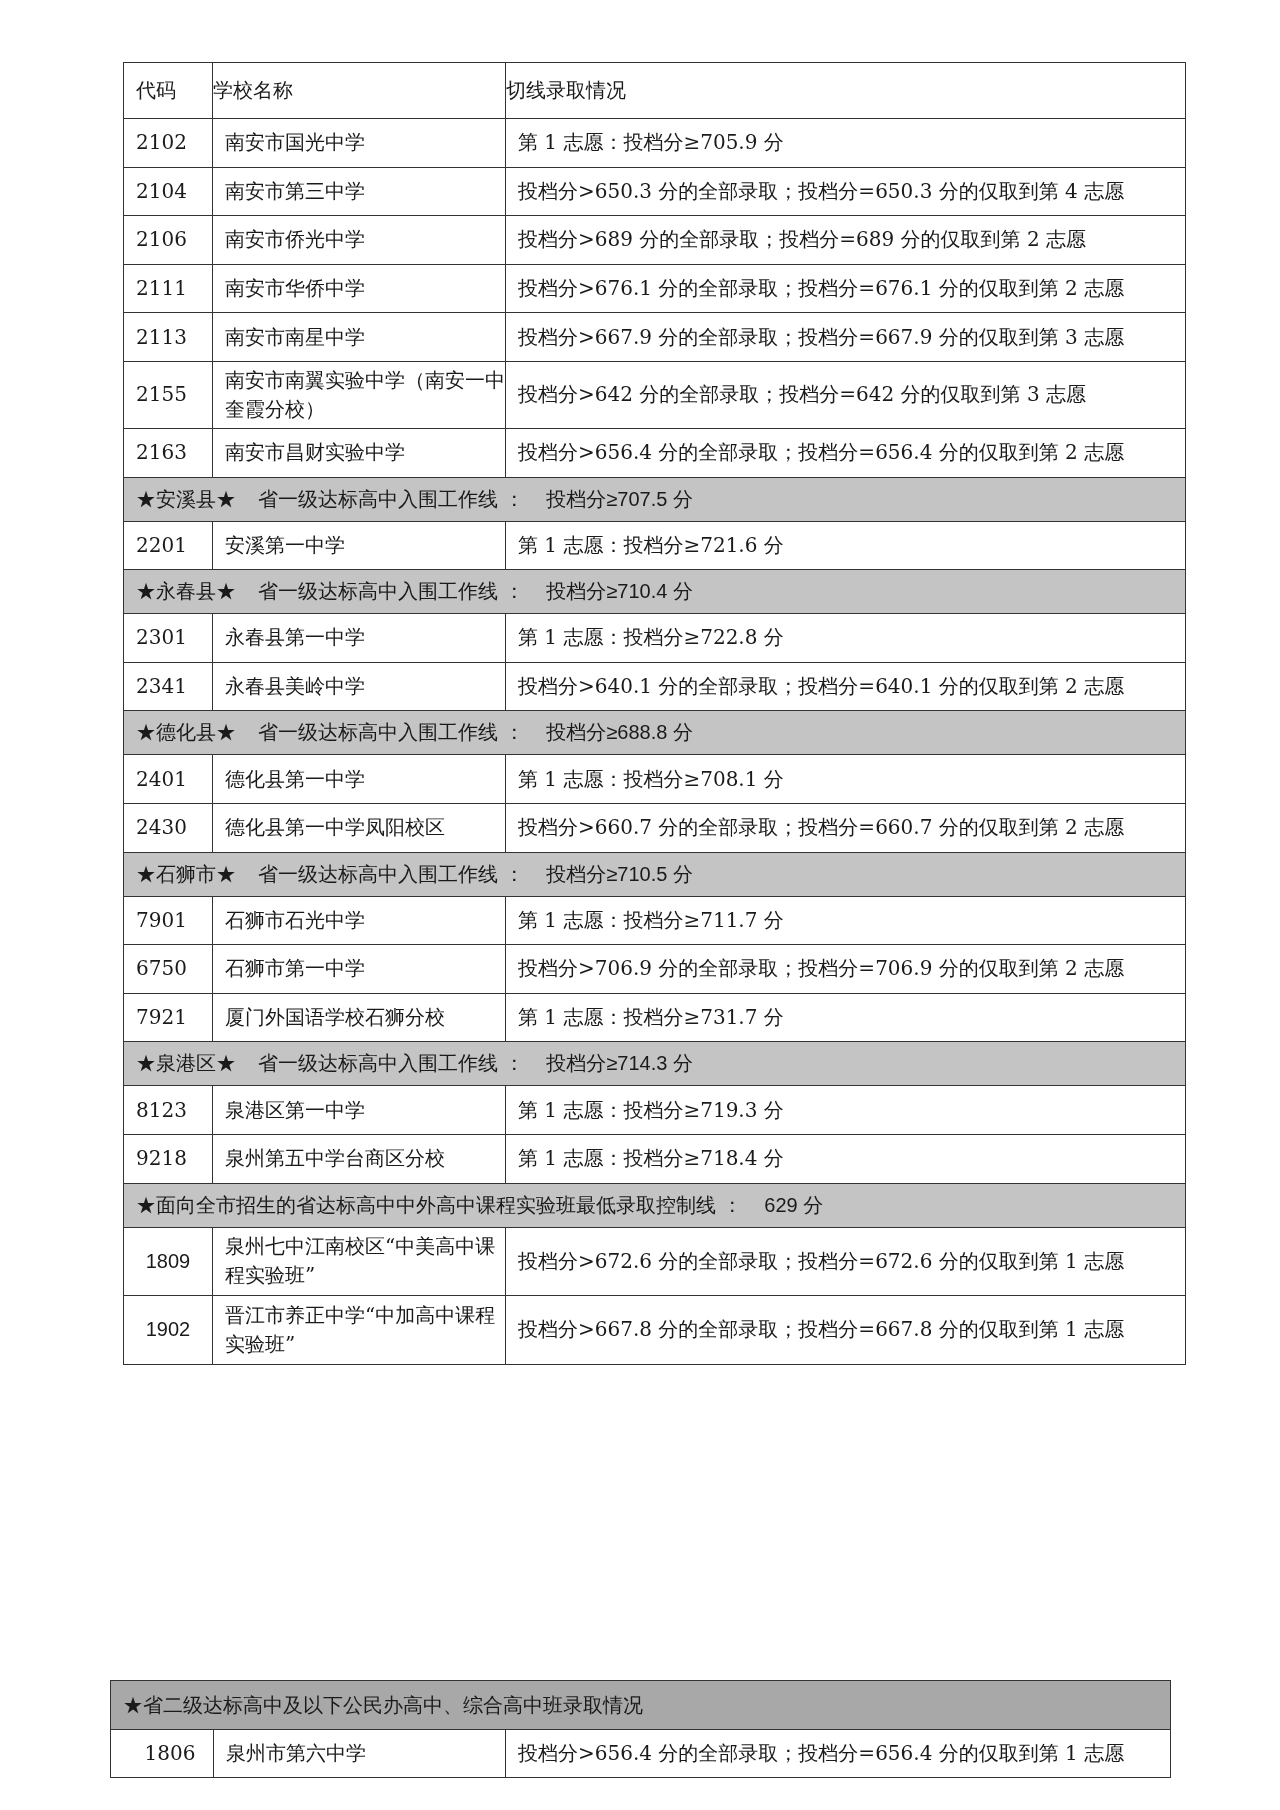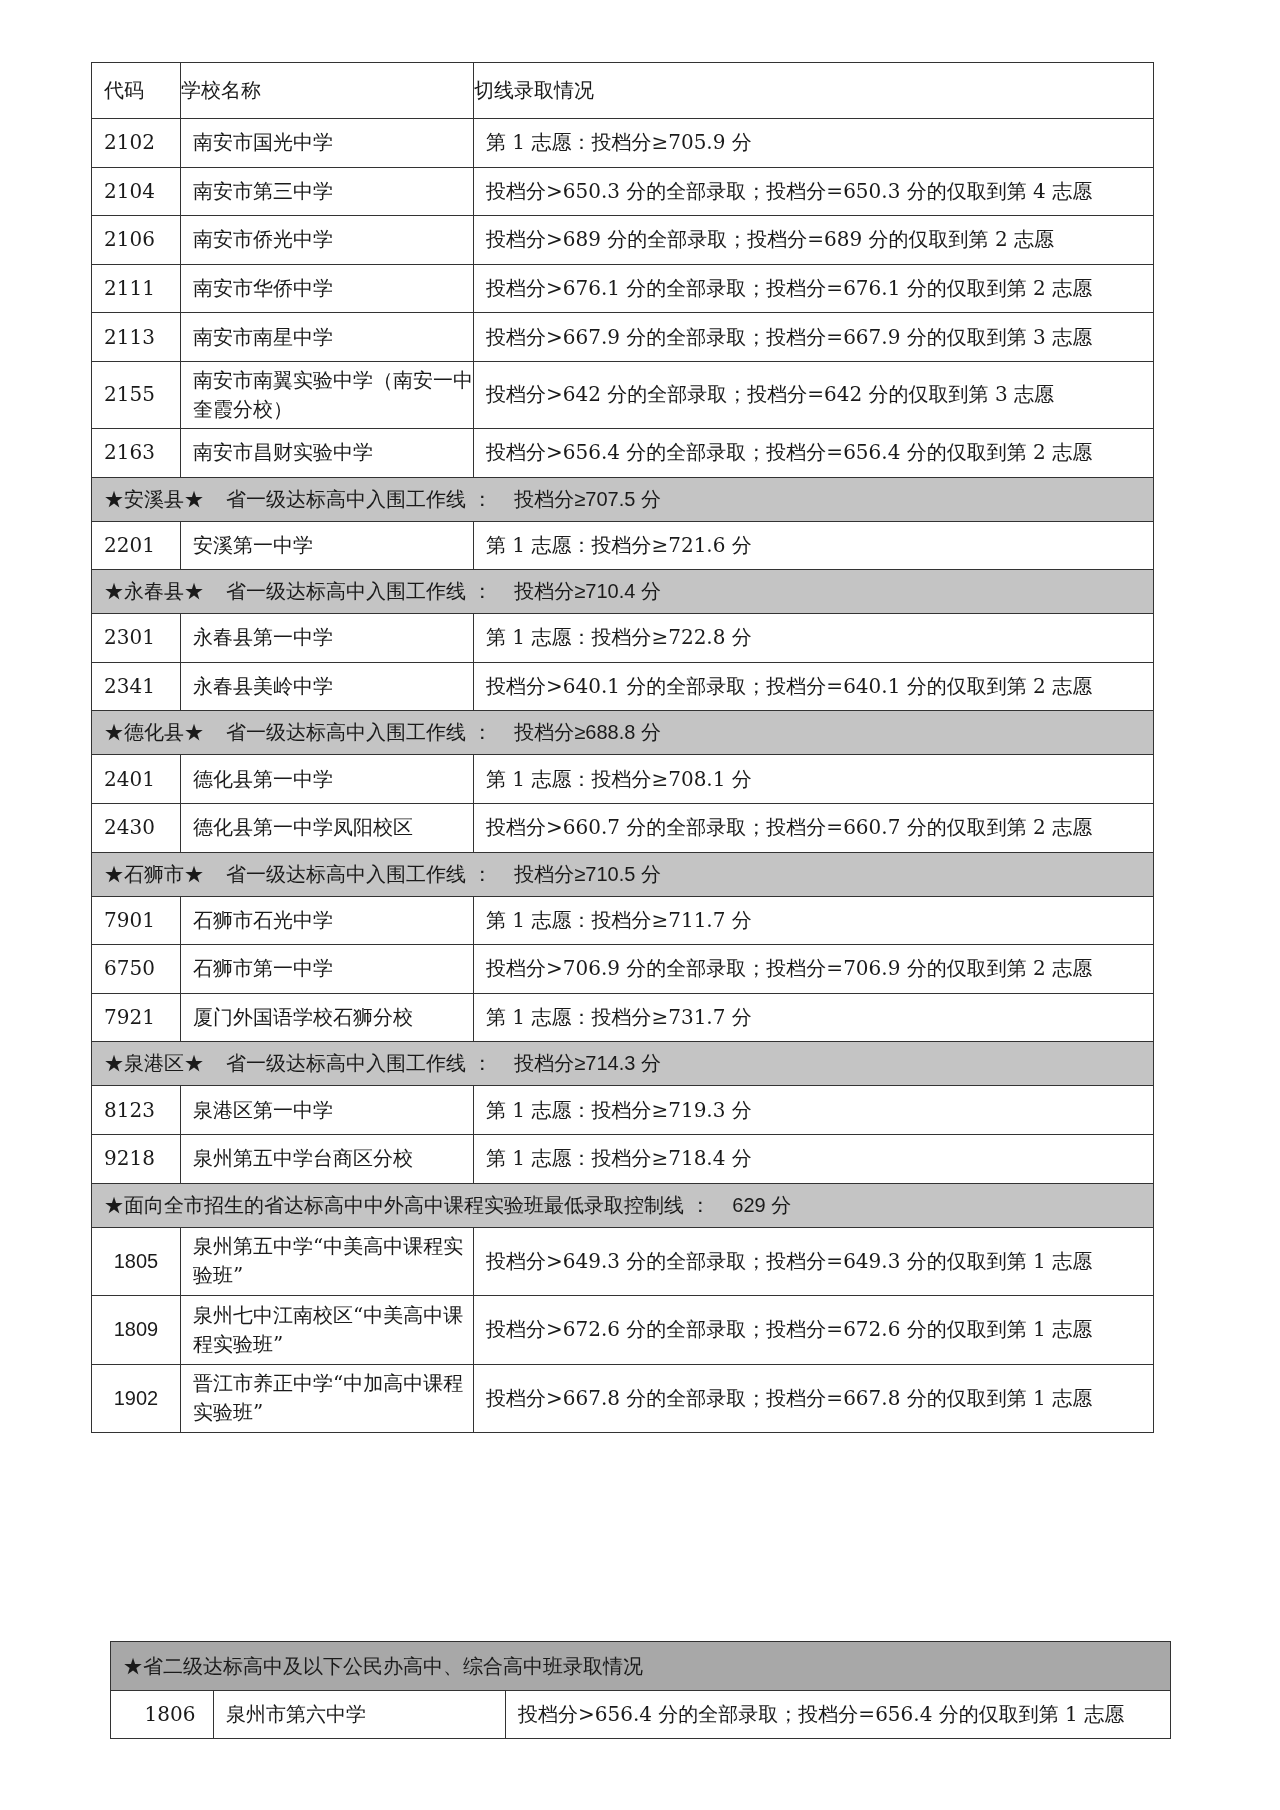--- a/index.html
+++ b/index.html
@@ -1,35 +1,35 @@
 <!DOCTYPE html>
 <html><head>
 <meta charset="utf-8">
 <style>
   html, body { margin:0; padding:0; background:#ffffff; }
   body { width:1280px; height:1810px; position:relative; overflow:hidden;
          font-family:"DejaVu Serif","Liberation Serif",serif; color:#1a1a1a; }
   table { border-collapse:collapse; position:absolute; table-layout:fixed; }
   td { border:1.5px solid #333; padding:0 0 0 12px; font-size:20px; line-height:29px;
        vertical-align:middle; box-sizing:border-box; }
-  #main-table { left:91px; top:62px; width:1062px; }
+  #main-table { left:123px; top:62px; width:1062px; }
   #main-table col.c1 { width:89px; }
   #main-table col.c2 { width:293px; }
   #main-table col.c3 { width:680px; }
   tr.hdr td { height:56px; }
   tr.hdr td.center { text-align:left; padding-left:0; }
   tr.row td { height:48.6px; }
   tr.row2 td { height:67px; }
   tr.row3 td { height:68.6px; }
   tr.sec td { height:44px; background:#c4c4c4; }
   td.code-sans { font-family:"Liberation Sans","DejaVu Sans",sans-serif; text-align:center; padding-left:0; }
   .num-sans { font-family:"Liberation Sans","DejaVu Sans",sans-serif; }
   .sec-label { margin-left:22px; }
   .sec-value { margin-left:22px; }
-  #second-table { left:110px; top:1641px; width:1060px; }
+  #second-table { left:110px; top:1680px; width:1060px; }
   #second-table col.c1 { width:103px; }
   #second-table col.c2 { width:292px; }
   #second-table col.c3 { width:665px; }
   #second-table tr.sec2 td { height:49px; background:#a8a8a8; }
   #second-table tr.row td { height:48px; }
   #second-table td.code-c { text-align:center; padding-left:16px; }
 </style>
 </head>
 <body>
 
@@ -162,25 +162,20 @@
     <td>泉州第五中学台商区分校</td>
     <td>第 1 志愿：投档分≥718.4 分</td>
   </tr>
 
   <tr class="sec">
     <td colspan="3">
       <span>★面向全市招生的省达标高中中外高中课程实验班最低录取控制线 ：</span><span class="sec-value num-sans">629 分</span>
     </td>
   </tr>
   <tr class="row3">
-    <td class="code-sans">1805</td>
-    <td>泉州第五中学“中美高中课程实验班”</td>
-    <td>投档分&gt;649.3 分的全部录取；投档分=649.3 分的仅取到第 1 志愿</td>
-  </tr>
-  <tr class="row3">
     <td class="code-sans">1809</td>
     <td>泉州七中江南校区“中美高中课程实验班”</td>
     <td>投档分&gt;672.6 分的全部录取；投档分=672.6 分的仅取到第 1 志愿</td>
   </tr>
   <tr class="row3">
     <td class="code-sans">1902</td>
     <td>晋江市养正中学“中加高中课程实验班”</td>
     <td>投档分&gt;667.8 分的全部录取；投档分=667.8 分的仅取到第 1 志愿</td>
   </tr>
 </tbody>

